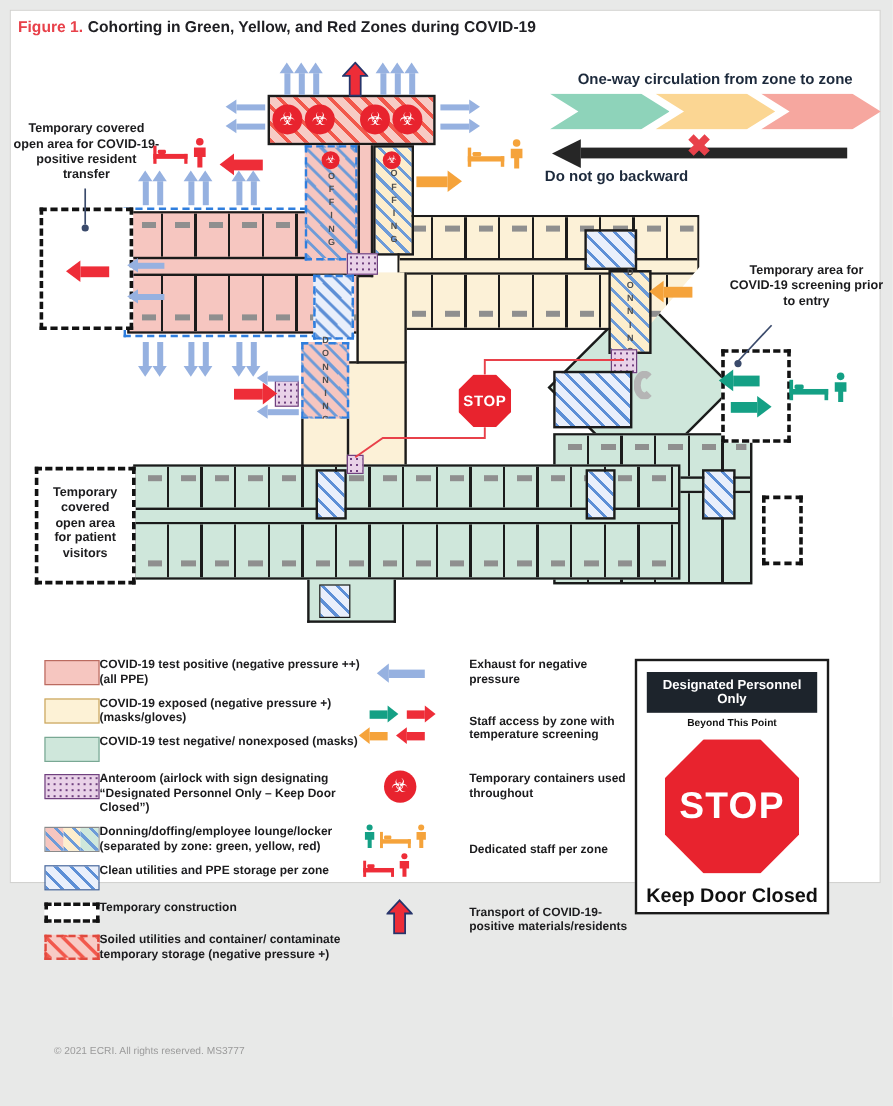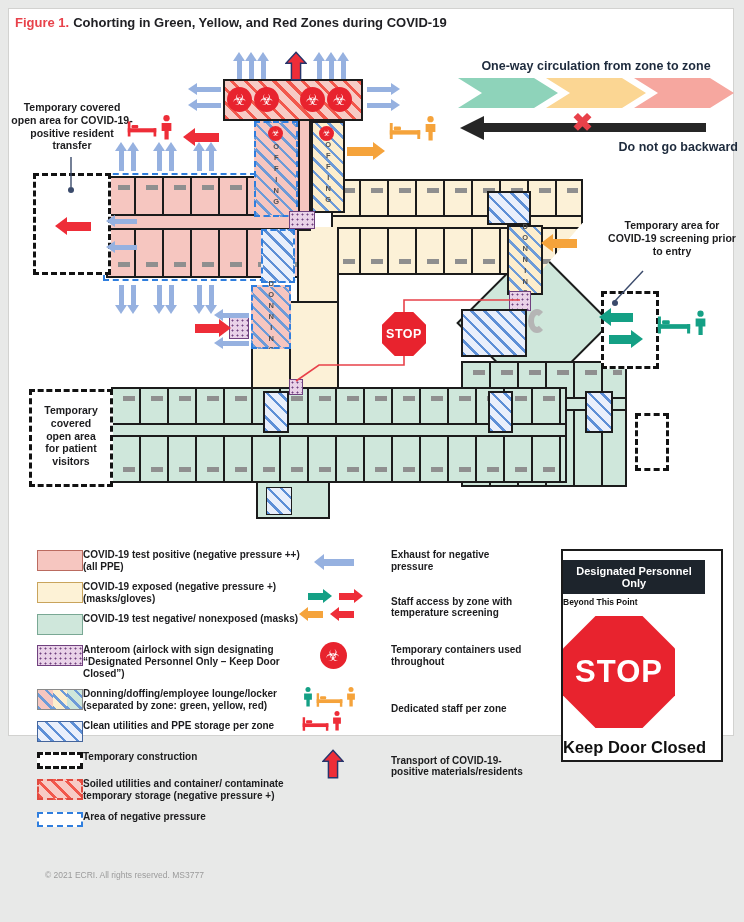--- a/index.html
+++ b/index.html
@@ -17,21 +17,21 @@
   .circ .t{text-align:center;font-size:12.5px;font-weight:700;color:#1d2a3c;}
   .chevrow{position:relative;height:30px;margin-top:5px;}
   .chev{position:absolute;top:0;width:100px;height:30px;clip-path:polygon(0 0,76% 0,100% 50%,76% 100%,0 100%,24% 50%);}
   .chev.c1{left:4px;background:#8ed3ba;}
   .chev.c2{left:92px;background:#fbd693;}
   .chev.c3{left:180px;background:#f6a79f;}
   .backwrap{position:relative;height:24px;margin-top:8px;}
   .backbody{position:absolute;left:30px;top:7px;width:222px;height:9px;background:#262626;}
   .backbody::before{content:"";position:absolute;left:-24px;top:-7.5px;border:12px solid transparent;border-left:none;border-right:24px solid #262626;}
   .backx{position:absolute;left:118px;top:-6px;font-size:25px;font-weight:700;color:#e8414a;line-height:1;}
-  .circ .b{text-align:right;font-size:12.5px;font-weight:700;color:#1d2a3c;margin-top:0px;}
+  .circ .b{text-align:left;font-size:12.5px;font-weight:700;color:#1d2a3c;margin-top:0px;}
 
   
   .z-pink{background:#f6c6c0;}
   .z-yellow{background:#fcf1d7;}
   .z-green{background:#cfe7db;}
   .wall{border:2px solid #1b1b1b;}
   .hatch-red{background:repeating-linear-gradient(45deg,#f2584c 0 3px,#f7cbc5 3px 10px);}
   .hatch-blue{background:repeating-linear-gradient(45deg,#5d8fd6 0 2.5px,#e9effb 2.5px 9px);}
   .hatch-pinkblue{background:repeating-linear-gradient(45deg,#6d9bd8 0 2.5px,#f6c6c0 2.5px 9px);}
   .hatch-yellowblue{background:repeating-linear-gradient(45deg,#6d9bd8 0 2.5px,#fdeecd 2.5px 9px);}
@@ -98,21 +98,21 @@
   .sw.npL{border:2.5px dashed #2f7ede;background:#fff;height:15px;}
   .ltext{font-size:10px;font-weight:700;color:#1c1c1e;line-height:1.16;}
 
   .leg2{position:absolute;left:293px;top:540px;width:226px;display:flex;flex-direction:column;gap:17px;}
   .litem2{display:flex;gap:27px;align-items:center;}
   .lic{flex:0 0 62px;text-align:center;position:relative;}
   .iconrow{display:flex;align-items:flex-end;justify-content:flex-start;gap:2px;}
   .iconin{position:static;display:inline-block;}
 
   
-  .poster{position:absolute;left:520px;top:540px;width:162px;height:213px;background:#fff;border:2.5px solid #1b1b1b;display:flex;flex-direction:column;margin-left:32px;}
+  .poster{position:absolute;left:520px;top:540px;width:162px;height:213px;background:#fff;border:2.5px solid #1b1b1b;display:flex;flex-direction:column;align-items:center;}
   .pbanner{margin-top:9px;width:142px;background:#1d242c;color:#fff;font-size:11px;font-weight:700;text-align:center;padding:5px 2px;}
   .psub{margin-top:3px;font-size:8.5px;font-weight:700;color:#111;}
   .poct{margin-top:9px;width:112px;height:112px;font-size:31px;letter-spacing:1px;}
   .pfoot{margin-top:10px;font-size:16.5px;font-weight:700;color:#101010;}
 
   .copyright{position:absolute;left:36px;top:861px;font-size:8.5px;color:#9b9b9b;}
 </style>
 </head>
 <body>
 
@@ -367,24 +367,20 @@
         <i class="sw cleanL hatch-blue"></i>
         <span class="ltext">Clean utilities and PPE storage per zone</span>
       </div>
     <div class="litem">
         <i class="sw tcL"></i>
         <span class="ltext">Temporary construction</span>
       </div>
     <div class="litem">
         <i class="sw soilL hatch-red"></i>
         <span class="ltext">Soiled utilities and container/ contaminate temporary storage (negative pressure +)</span>
-      </div>
-    <div class="litem">
-        <i class="sw npL"></i>
-        <span class="ltext">Area of negative pressure</span>
       </div>
   </div>
 
   <div class="leg2">
     <div class="litem2">
       <span class="lic"><i class="lexh"></i></span>
       <span class="ltext">Exhaust for negative pressure</span>
     </div>
     <div class="litem2">
       <span class="lic">

